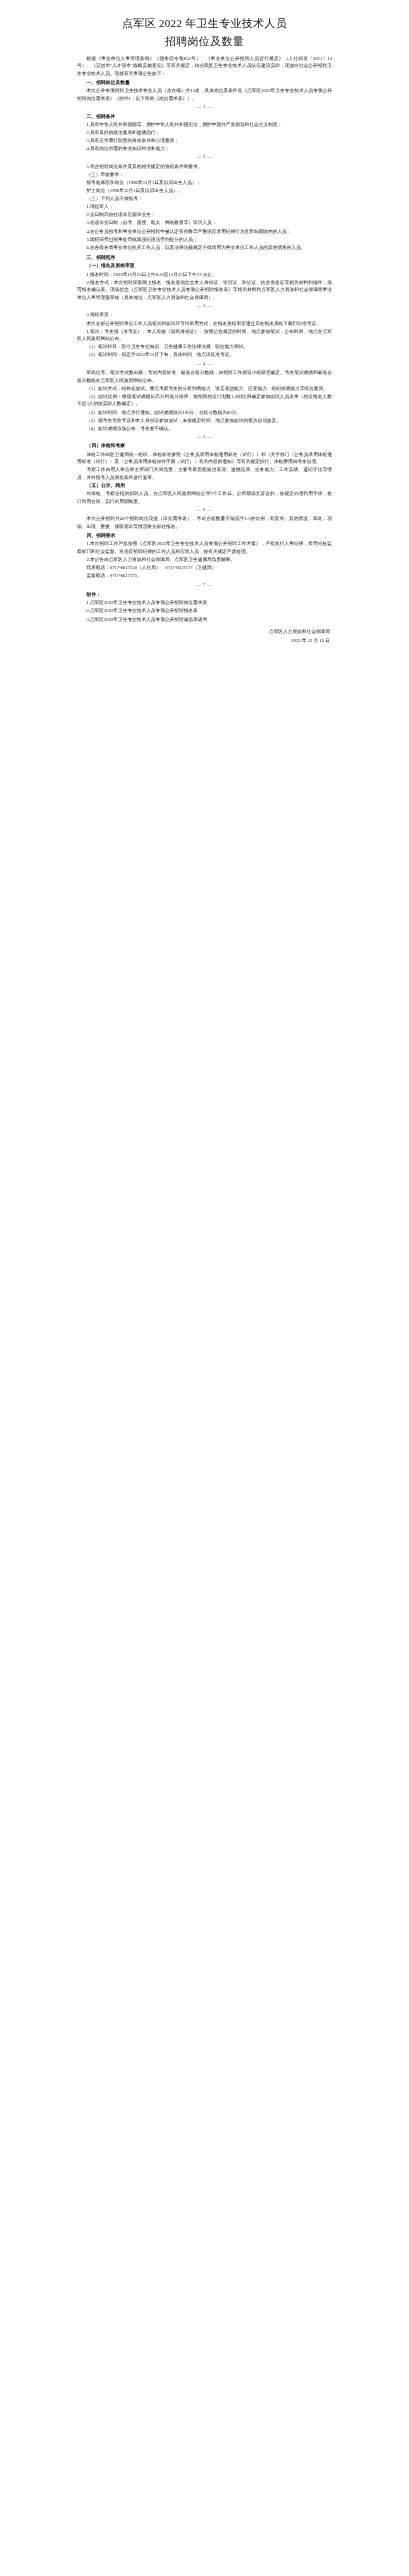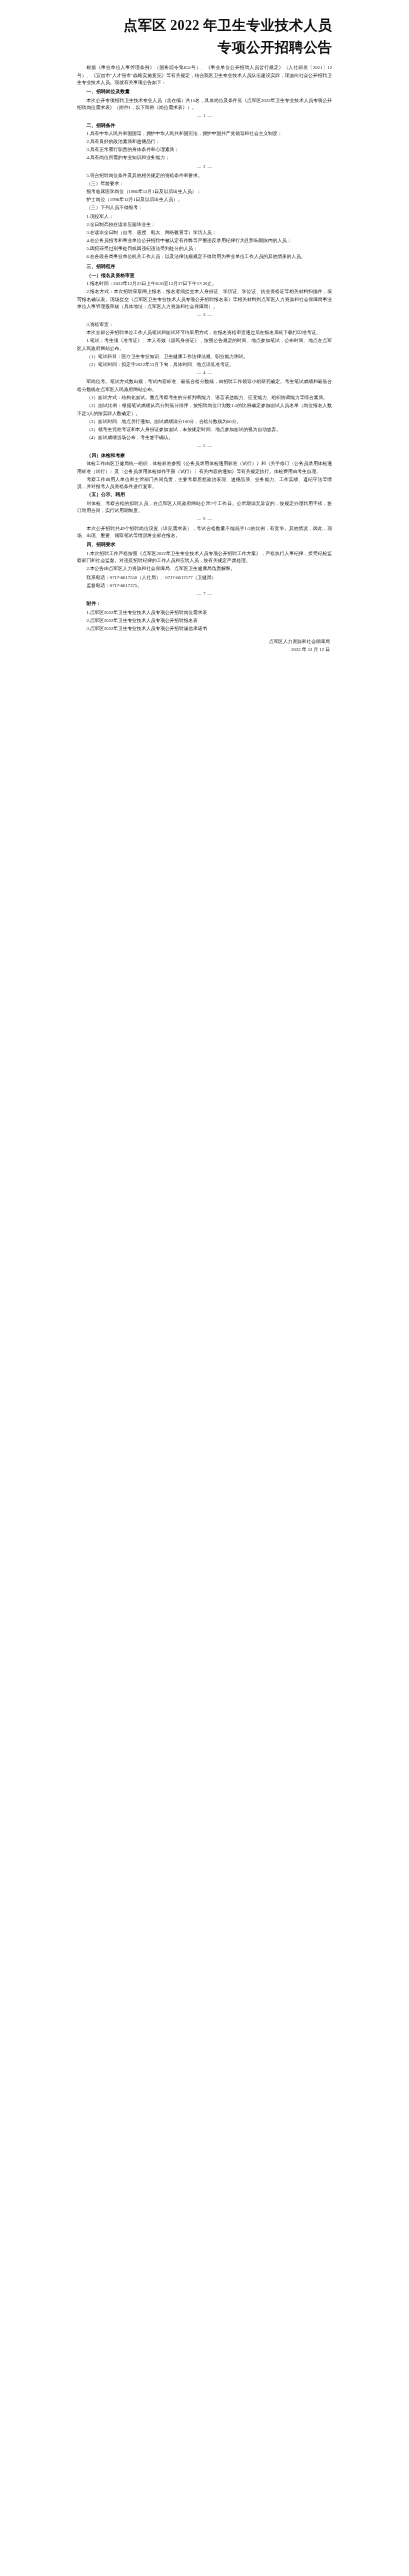--- a/index.html
+++ b/index.html
@@ -13,23 +13,23 @@
     color: #111;
   }
   .page {
     width: 409px;
     min-height: 3145px;
     box-sizing: border-box;
     padding: 13.4px 77px 15.5px 77px;
     background: #fff;
   }
   .doc-title {
-    text-align: right;
-    font-weight: bold;
-    font-size: 14px;
+    text-align: center;
+    font-weight: normal;
+    font-size: 11px;
     line-height: 1.55;
     margin: 2.1px 0 5.2px 0;
     letter-spacing: 0.3px;
   }
   .doc-title .line2 {
     display: block;
   }
   p {
     margin: 0 0 0.5px 0;
     font-size: 4.7px;
@@ -76,21 +76,21 @@
     margin-top: 2.6px;
   }
 </style>
 </head>
 <body>
 
 <div class="page">
 
   <div class="doc-title">
     <span>点军区 2022 年卫生专业技术人员</span>
-    <span class="line2">专项公开招聘公告</span>
+    <span class="line2">招聘岗位及数量</span>
   </div>
 
   <p class="ind2">根据《事业单位人事管理条例》（国务院令第652号）、《事业单位公开招聘人员暂行规定》（人社部发〔2021〕12号）、《宜昌市"人才强市"战略实施意见》等有关规定，结合我区卫生专业技术人员队伍建设实际，现面向社会公开招聘卫生专业技术人员。现就有关事项公告如下：</p>
 
   <p class="h1">一、招聘岗位及数量</p>
   <p class="ind2">本次公开专项招聘卫生技术专业人员（含在编）共15名，具体岗位及条件见《点军区2022年卫生专业技术人员专项公开招聘岗位需求表》（附件1，以下简称《岗位需求表》）。</p>
 
   <p class="pagenum">— 1 —</p>
 
   <p class="h1">二、招聘条件</p>

